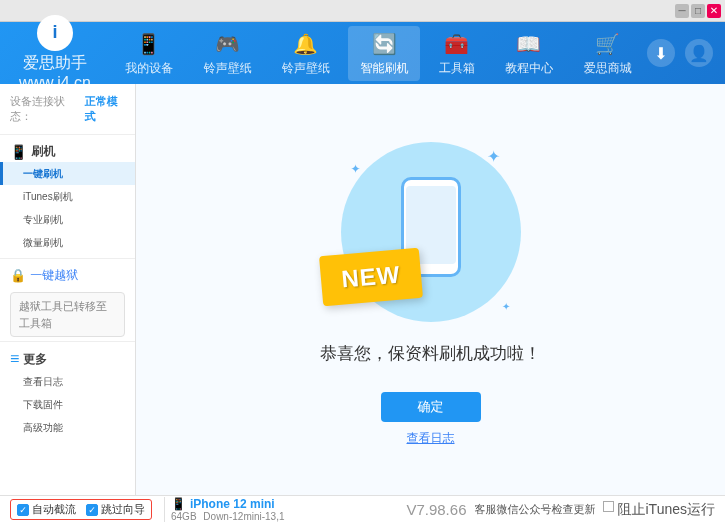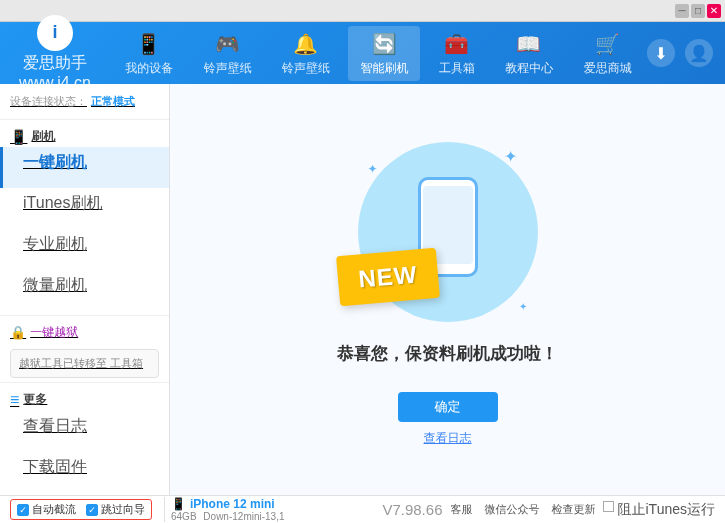--- a/index.html
+++ b/index.html
@@ -82,62 +82,61 @@
     }
 
     
     .main-area {
       display: flex;
       height: calc(523px - 22px - 62px - 28px);
     }
 
     
     .sidebar {
-      width: 170px;
+      width: 136px;
       background: #fff;
       border-right: 1px solid #e0e0e0;
       flex-shrink: 0;
       overflow-y: auto;
       padding: 6px 0;
-      text-decoration: underline;
     }
     .sidebar-status {
       font-size: 11px;
       color: #555;
       padding: 4px 10px 6px;
       display: flex; align-items: center; gap: 4px;
     }
     .status-label { color: #999; }
     .status-value { color: #2196f3; font-weight: bold; }
     .sidebar-section {
       padding: 4px 10px 2px;
       display: flex; align-items: center; gap: 4px;
     }
     .sidebar-section-icon { color: #2196f3; font-size: 14px; }
     .sidebar-section-label { font-size: 12px; color: #444; font-weight: bold; }
     .sidebar-item {
-      padding: 5px 14px 15px 20px;
-      font-size: 16px;
+      padding: 5px 14px 4px 20px;
+      font-size: 10px;
       color: #555;
       cursor: pointer;
       display: flex; align-items: center; gap: 4px;
       border-left: 3px solid transparent;
     }
     .sidebar-item.active {
       background: #e3f2fd;
       color: #1976d2;
       border-left: 3px solid #1976d2;
       font-weight: bold;
     }
     .sidebar-divider { height: 1px; background: #eee; margin: 4px 0; }
     .sidebar-disabled {
       padding: 4px 10px; display: flex; align-items: center; gap: 4px;
     }
     .sidebar-disabled-icon { color: #bbb; font-size: 13px; }
-    .sidebar-disabled-label { font-size: 12px; color: #a21caf; }
+    .sidebar-disabled-label { font-size: 12px; color: #3b82f6; }
     .sidebar-note {
       margin: 4px 10px;
       background: #f9f9f9;
       border: 1px solid #e0e0e0;
       border-radius: 4px;
       padding: 5px 8px;
       font-size: 11px;
       color: #888;
       line-height: 1.5;
     }
@@ -207,21 +206,21 @@
       z-index: 4;
     }
     .sparkle1 { top: 15px; right: 30px; }
     .sparkle2 { top: 30px; left: 20px; font-size: 12px; }
     .sparkle3 { bottom: 20px; right: 20px; font-size: 10px; }
 
     .success-text {
       font-size: 17px;
       color: #333;
       margin-bottom: 27px;
-      font-weight: 700;
+      font-weight: 400;
     }
     .confirm-btn {
       width: 100px; height: 30px;
       background: #2196f3;
       color: #fff;
       border: none;
       border-radius: 4px;
       font-size: 13px;
       cursor: pointer;
       display: flex; align-items: center; justify-content: center;
@@ -262,21 +261,21 @@
     .checkbox-check { color: #fff; font-size: 9px; }
     .device-info {
       display: flex; flex-direction: column; padding-left: 6px;
       border-left: 1px solid #e0e0e0; margin-left: 4px;
     }
     .device-name { font-size: 12px; color: #2196f3; font-weight: bold; display: flex; align-items: center; gap: 4px; }
     .device-name-icon { font-size: 12px; color: #2196f3; }
     .device-details { font-size: 10px; color: #888; }
     .bottom-spacer { flex: 1; }
     .bottom-version { font-size: 15px; color: #999; }
-    .bottom-links { display: flex; gap: 12px; }
+    .bottom-links { display: flex; gap: 0; }
     .bottom-link { font-size: 11px; color: #555; cursor: pointer; }
     .bottom-itunes { font-size: 14px; color: #555; display: flex; align-items: flex-start; gap: 3px; }
     .bottom-itunes-checkbox {
       width: 11px; height: 11px;
       border: 1px solid #aaa;
       background: #fff;
       display: flex; align-items: center; justify-content: center;
       font-size: 9px; cursor: pointer;
     }
   </style>

